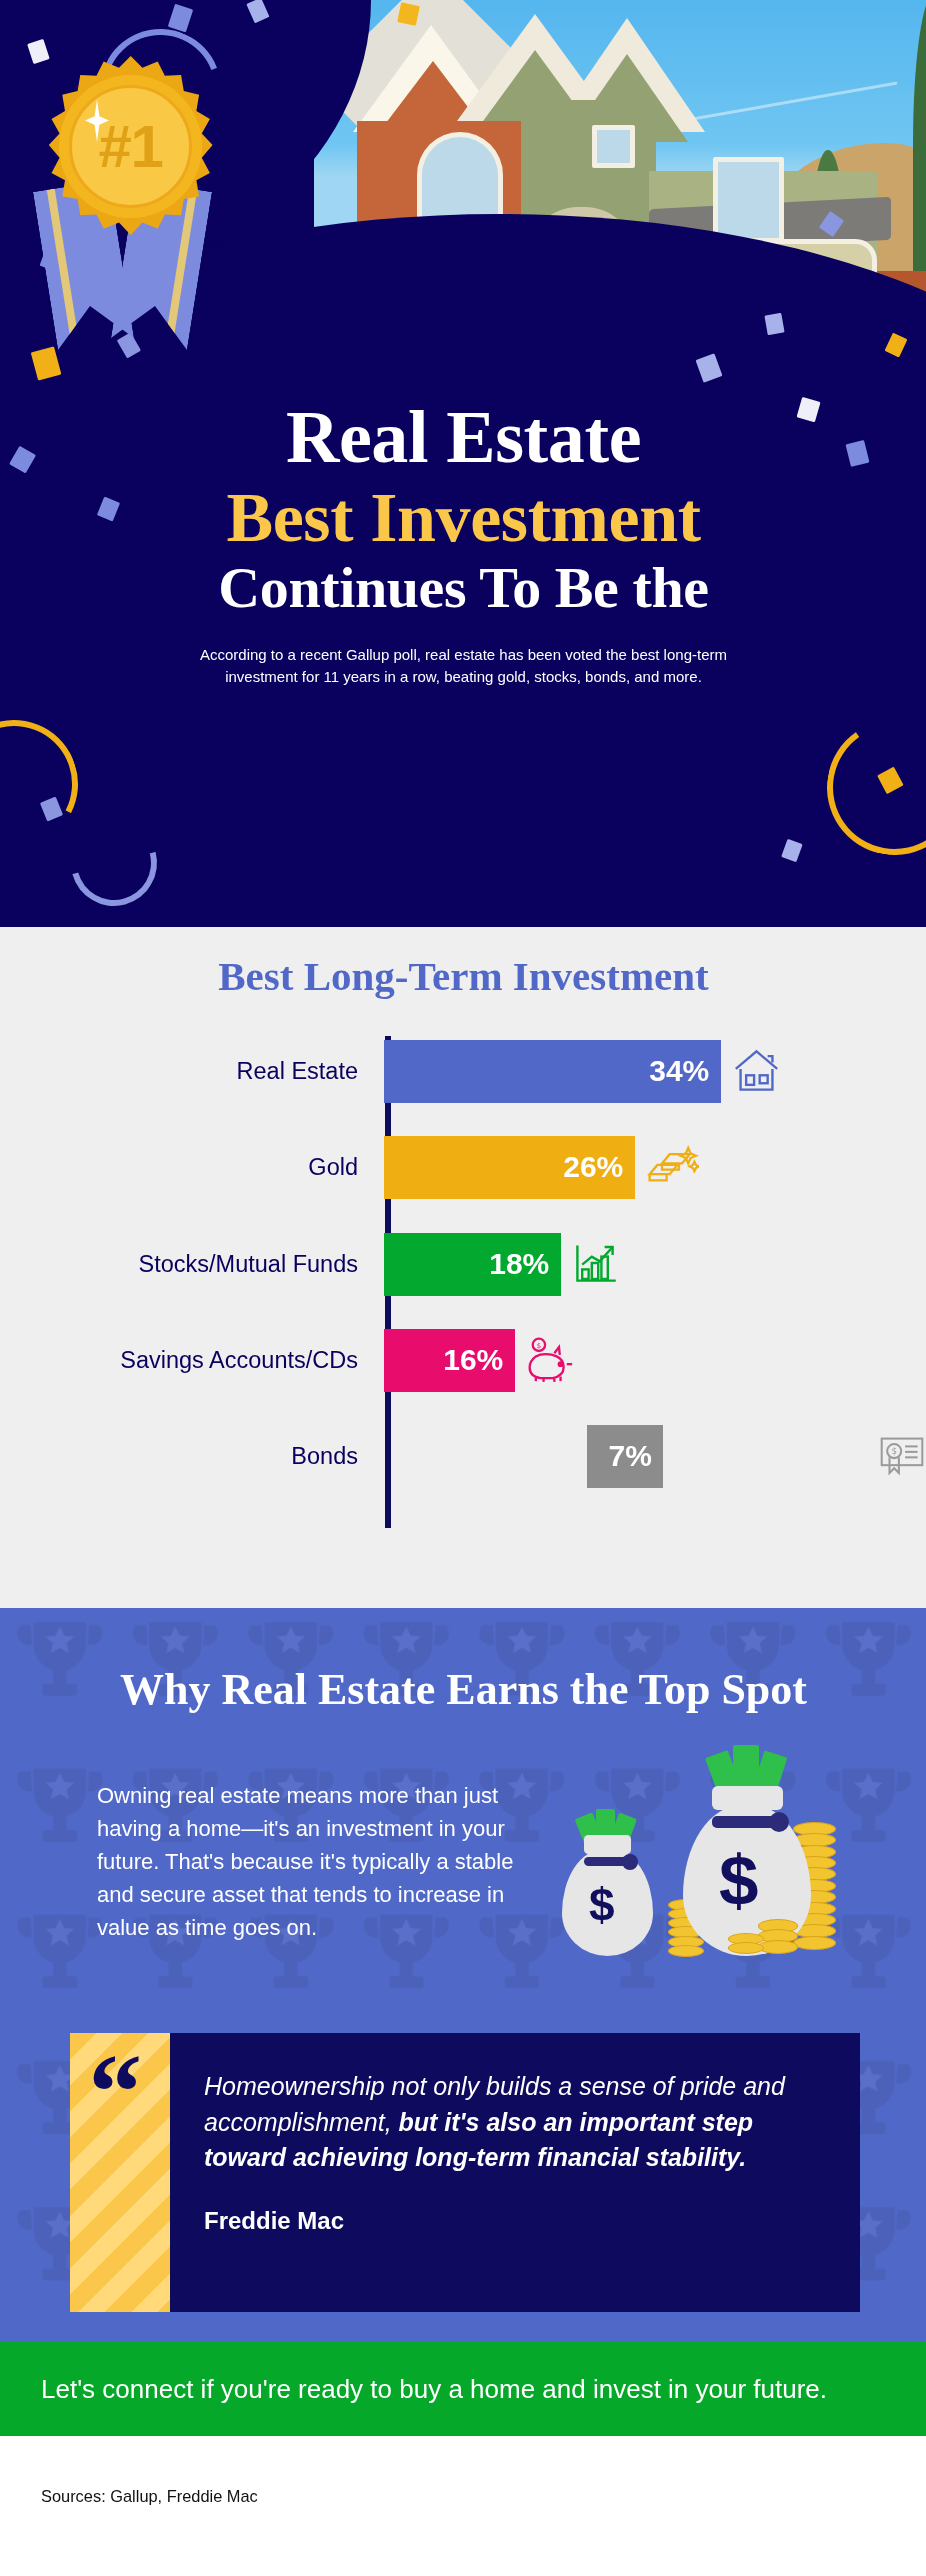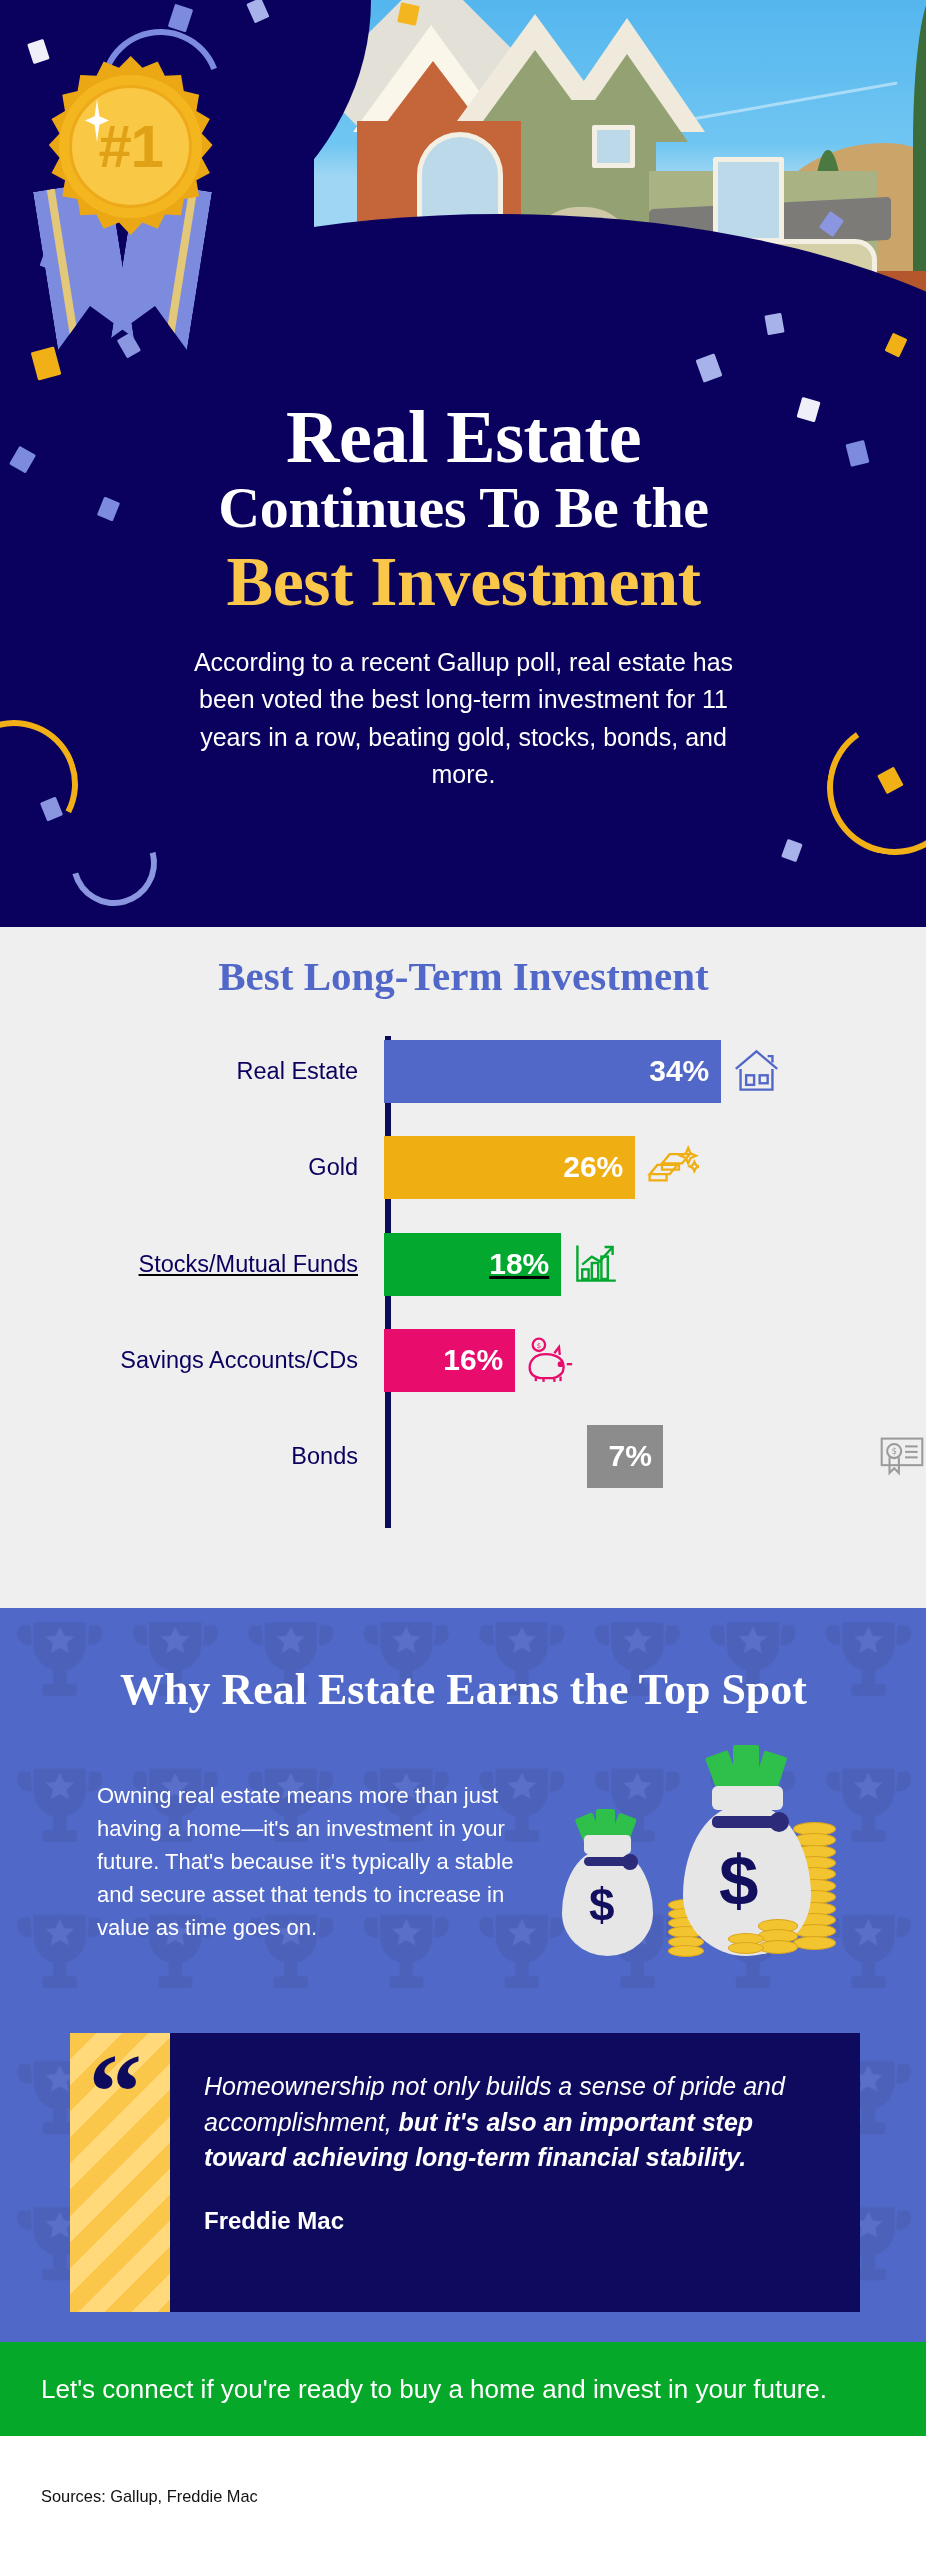--- a/index.html
+++ b/index.html
@@ -74,21 +74,21 @@
   .medal-num{ position:absolute; left:44px; top:46px; width:123px; height:123px; display:flex; align-items:center; justify-content:center;
      color:#E0A116; font-size:60px; font-weight:bold; font-family:"Liberation Sans", sans-serif; letter-spacing:-1.4px;}
   .sparkle{ position:absolute; left:60px; top:60px; width:24px; height:43px; background:#fff;
      clip-path:polygon(50% 0%,60% 40%,100% 50%,60% 60%,50% 100%,40% 60%,0% 50%,40% 40%);}
 
   .hero-text { position:absolute; left:0; top:399px; width:927px; text-align:center; z-index:9;}
   .h-line { color:#fff; font-family:"Liberation Serif", serif; font-weight:bold; letter-spacing:-0.4px; }
   .h1 { font-size:74px; line-height:1.04; }
   .h2 { font-size:58px; line-height:1.10; }
   .h3 { font-size:70px; line-height:1.10; color:#FBC74B; margin-top:2.9px;}
-  .hero-sub { margin:24px auto 0; width:542px; color:#fff; font-size:25px; line-height:1.5; font-stretch:condensed; }
+  .hero-sub { margin:24px auto 0; width:542px; color:#fff; font-size:15px; line-height:1.5; font-stretch:condensed; }
 
   
   .chart-sec { position:relative; width:927px; height:681px; background:#EFEFEF; }
   .chart-title { text-align:center; padding-top:25px; color:#5268C8; font-family:"Liberation Serif", serif; font-weight:bold; font-size:41px;}
   .chart-area { position:relative; margin-top:28.5px; height:542px; }
   .axis { position:absolute; left:385px; top:7.1px; width:5.7px; height:492px; background:#0D0B5C; }
   .row { position:absolute; left:0; width:927px; height:71px; display:flex; align-items:center;}
   .row-label { width:378px; text-align:right; padding-right:20px; color:#0A005E; font-size:23.5px; font-stretch:condensed;}
   .bar { height:63px; margin-left:5.7px; display:flex; align-items:center; justify-content:flex-end; }
   .bar-val { color:#fff; font-size:30px; font-weight:bold; padding-right:11.4px; font-stretch:condensed;}
@@ -194,22 +194,22 @@
       </div>
     <div class="medal-star"></div>
     <div class="medal-c1"></div>
     <div class="medal-c2"></div>
     <div class="medal-num">#1</div>
     <div class="sparkle"></div>
   </div>
 
   <div class="hero-text">
     <div class="h-line h1">Real Estate</div>
+    <div class="h-line h3">Best Investment</div>
     <div class="h-line h2">Continues To Be the</div>
-    <div class="h-line h3">Best Investment</div>
     <div class="hero-sub">According to a recent Gallup poll, real estate has been voted the best long-term investment for 11 years in a row, beating gold, stocks, bonds, and more.</div>
   </div>
 </section>
 
 <section class="chart-sec">
   <div class="chart-title">Best Long-Term Investment</div>
 
   <div class="chart-area">
     <div class="axis"></div>
 
@@ -243,21 +243,21 @@
               <path d="M6 40 v8 l22 0 v-8"></path>
           <path d="M22 26 l10 -12 h26 l-10 12 z"></path>
               <path d="M22 26 v8 l22 0 v-8"></path>
           <path d="M56 6 l3 7 7 3 -7 3 -3 7 -3 -7 -7 -3 7 -3z"></path>
           <path d="M64 24 l2 4 4 2 -4 2 -2 4 -2 -4 -4 -2 4 -2z"></path>
             </g>
           </svg>
       </span>
     </div>
 
-    <div class="row" style="top:200px;text-decoration:underline;">
+    <div class="row" style="top:200px;">
       <div class="row-label">Stocks/Mutual Funds</div>
       <div class="bar" style="width:177px;background:#03A82F;">
         <span class="bar-val">18%</span>
       </div>
       <span class="bar-icon">
         <svg width="48" height="48" viewBox="0 0 60 60">
             <g fill="none" stroke="#03A82F" stroke-width="3">
           <path d="M8 8 V52 H56"></path>
               <rect x="14" y="38" width="8" height="12"></rect>
           <rect x="26" y="30" width="8" height="20"></rect>

